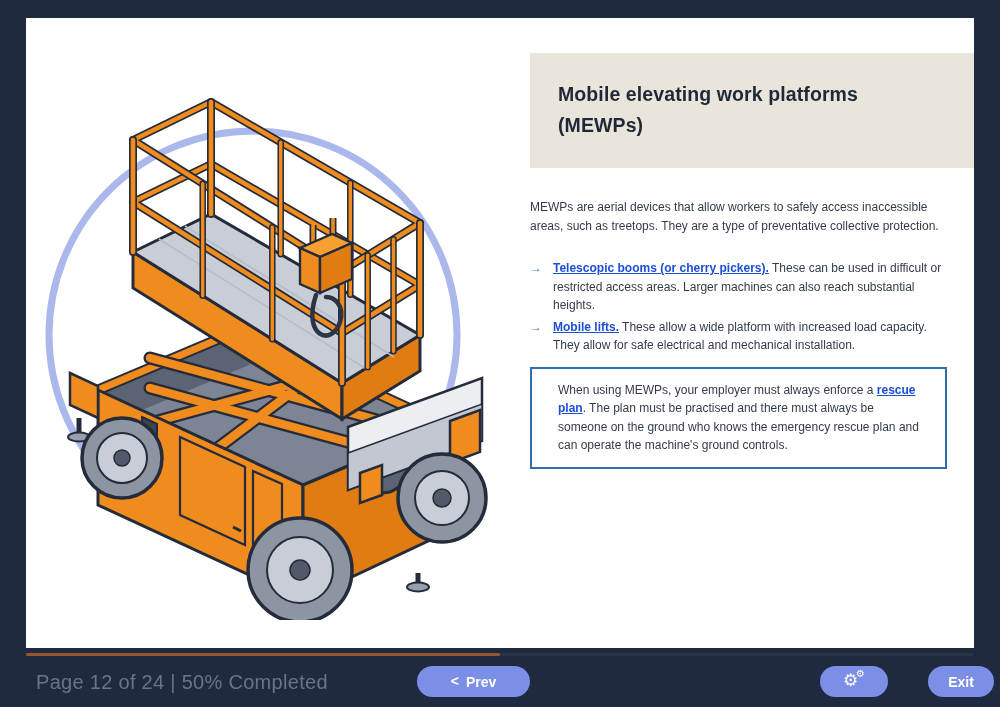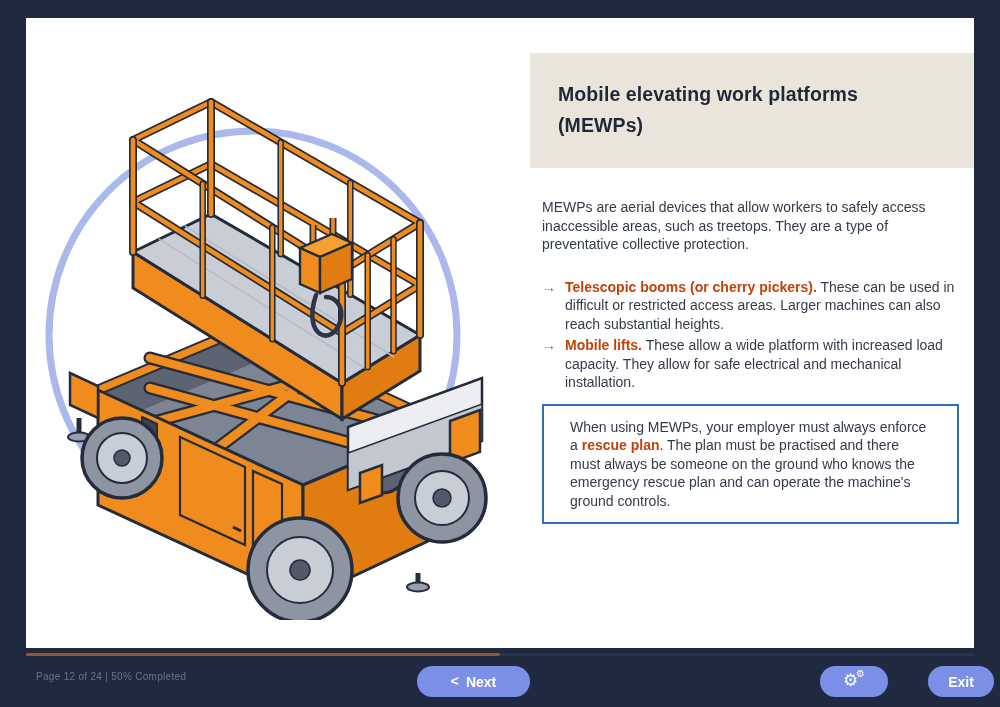--- a/index.html
+++ b/index.html
@@ -18,41 +18,41 @@
 
   .right-col { position:absolute; left:504px; top:35px; width:444px; }
   .header-box {
     width:444px; height:115px; background:#e9e5da;
     padding:26px 27px 0 28px;
   }
   .title {
     width:362px; font-size:19.5px; font-weight:700; color:#1f2838;
     line-height:31px; letter-spacing:.1px;
   }
-  .body-text { font-size:14px; line-height:18.5px; color:#333b4a;margin-left:12px; }
+  .body-text { font-size:12px; line-height:18.5px; color:#333b4a; }
   .intro { margin-top:30px; width:410px; }
   .list-intro { margin-top:25px; width:410px; }
   ul.bullets { list-style:none; margin-top:24px; }
   ul.bullets li { position:relative; padding-left:23px; width:416px; margin-bottom:3px; }
   .arrow { position:absolute; left:0; top:0; color:#3a7bd5; font-weight:700; }
-  .bold-run { font-weight:700; color:#c2410c; }
+  .bold-run { font-weight:700; color:#1d4ed8;text-decoration:underline; }
   .callout {
     margin-top:12px; width:417px; border:2px solid #2f6fb0;
     padding:12px 26px; background:#ffffff;
   }
 
   .footer-bar { position:absolute; left:0; bottom:0; width:1000px; height:59px; }
   .progress-track {
     position:absolute; left:26px; top:5px; width:948px; height:3px;
     background:#2b3349; border-radius:2px;
   }
   .progress-fill { height:100%; background:#93572e; border-radius:2px; }
   .status-text {
     position:absolute; left:36px; top:23px;
-    font-size:10px; letter-spacing:.3px; color:#6b7386;
+    font-size:20px; letter-spacing:.3px; color:#6b7386;
   }
   .pill-btn {
     position:absolute; top:18px; height:31px; border:none; cursor:pointer;
     background:#7b8fe6; color:#ffffff; border-radius:16px;
     font-family:"Liberation Sans","DejaVu Sans",sans-serif;
     font-size:14px; font-weight:700;
     display:flex; align-items:center; justify-content:center; gap:7px;
   }
   .btn-prev { left:417px; width:113px; }
   .btn-next { left:540px; width:110px; }
@@ -220,21 +220,21 @@
 
 <div class="footer-bar">
   <div class="progress-track">
     <div class="progress-fill" style="width: 50%; background: rgb(147, 87, 46);"></div>
   </div>
 
   <div class="status-text">Page 12 of 24 | 50% Completed</div>
 
   <button class="pill-btn btn-prev" style="background: rgb(123, 143, 230);">
     <span class="chevron">&lt;</span>
-    <span>Next</span>
+    <span>Prev</span>
   </button>
 
 
   <button class="pill-btn btn-settings" style="background: rgb(123, 143, 230);">
     <span class="gear-wrap">
       <span class="gear-big">⚙</span>
       <span class="gear-small">⚙</span>
     </span>
   </button>
 

